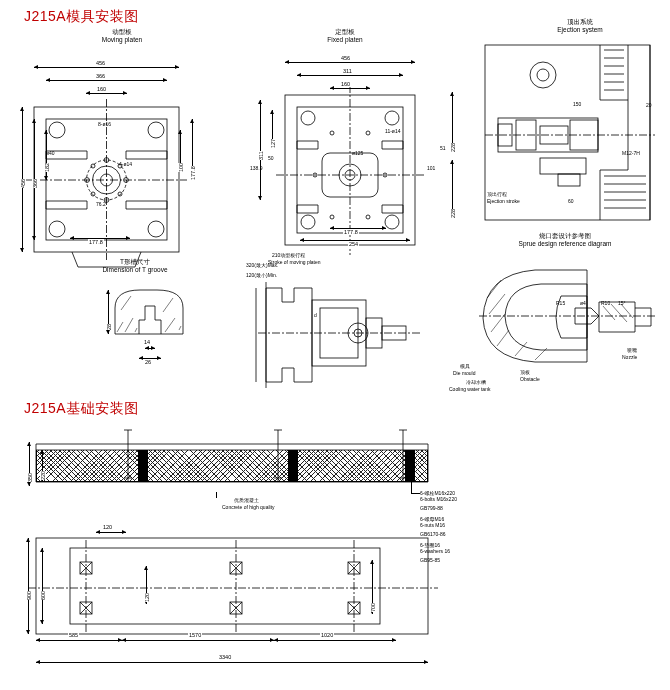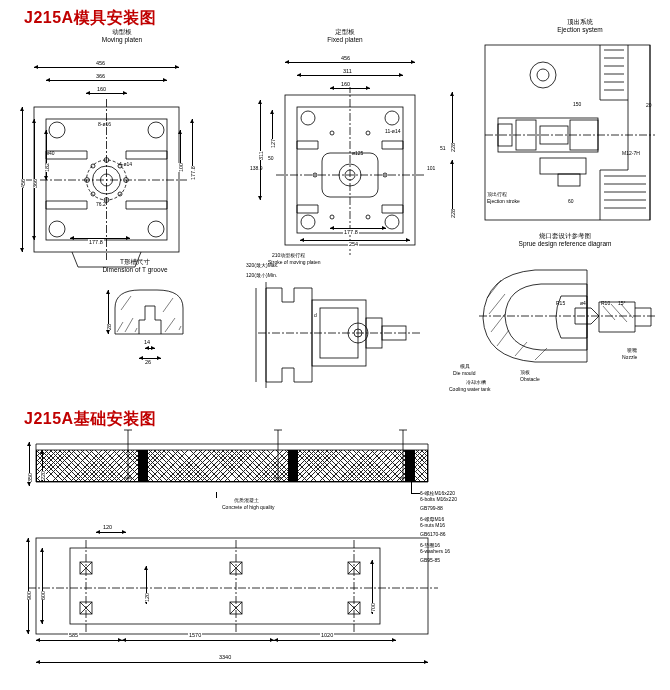--- a/index.html
+++ b/index.html
@@ -6,21 +6,21 @@
   body{
     width:670px;height:690px;
     background:#ffffff;
     font-family:"Liberation Sans", sans-serif;
     color:#000;
     position:relative;
     overflow:hidden;
   }
   .root{position:relative;width:670px;height:690px;}
   .abs{position:absolute;}
-  .ttl{color:#c00000;font-weight:bold;font-size:16px;letter-spacing:.5px;}
+  .ttl{color:#c00000;font-weight:normal;font-size:14px;letter-spacing:.5px;}
   .cap{font-size:6.5px;line-height:7.5px;text-align:center;white-space:nowrap;}
   .lbl2{font-size:5px;line-height:6px;white-space:nowrap;}
   .xhatch{
     background-image:repeating-linear-gradient(45deg,#000 0 .6px,transparent .6px 3.2px),
                      repeating-linear-gradient(-45deg,#000 0 .6px,transparent .6px 3.2px);
   }
   .dimline{position:absolute;height:1px;background:#000;}
   .dimline:before,.dimline:after{content:"";position:absolute;top:-2px;width:0;height:0;
      border-top:2px solid transparent;border-bottom:2px solid transparent;}
   .dimline:before{left:0;border-right:4px solid #000;}
@@ -337,21 +337,21 @@
 
   <div class="abs lbl2" style="left:460px;top:363px;">模具</div>
   <div class="abs lbl2" style="left:453px;top:370px;">Die mould</div>
   <div class="abs lbl2" style="left:520px;top:369px;">顶板</div>
   <div class="abs lbl2" style="left:520px;top:376px;">Obstacle</div>
   <div class="abs lbl2" style="left:466px;top:379px;">冷却水槽</div>
   <div class="abs lbl2" style="left:449px;top:386px;">Cooling water tank</div>
   <div class="abs lbl2" style="left:627px;top:347px;">喷嘴</div>
   <div class="abs lbl2" style="left:622px;top:354px;">Nozzle</div>
 
-  <div class="abs ttl" style="left:24px;top:409px;">J215A基础安装图</div>
+  <div class="abs ttl" style="left:24px;top:400px;">J215A基础安装图</div>
 
   <div class="abs" style="left:18px;top:420px;width:430px;height:70px;">
     <svg width="430" height="70" viewBox="0 0 430 70">
       <g stroke="#000" fill="none" stroke-width="0.8">
         <line x1="18" y1="24" x2="410" y2="24"></line>
         <line x1="18" y1="30" x2="410" y2="30"></line>
         <line x1="18" y1="62" x2="410" y2="62"></line>
         <line x1="18" y1="24" x2="18" y2="62"></line>
         <line x1="410" y1="24" x2="410" y2="62"></line>
 

